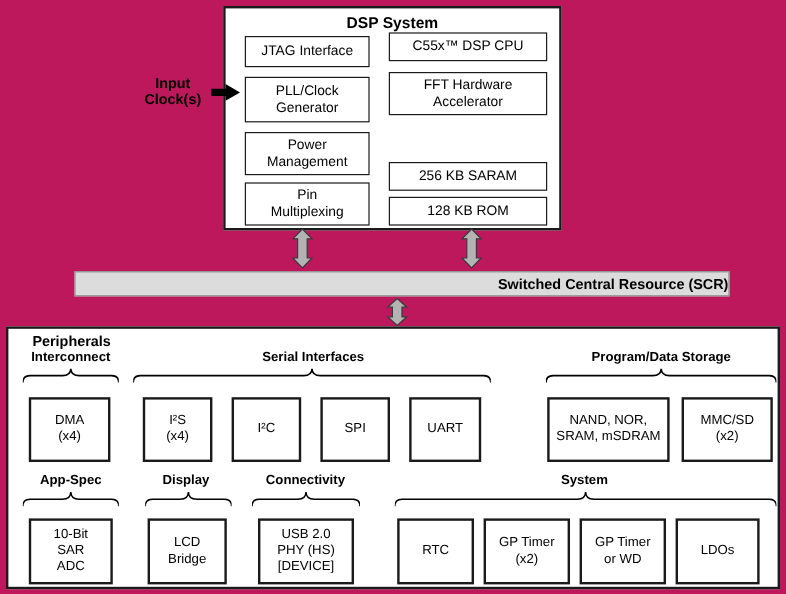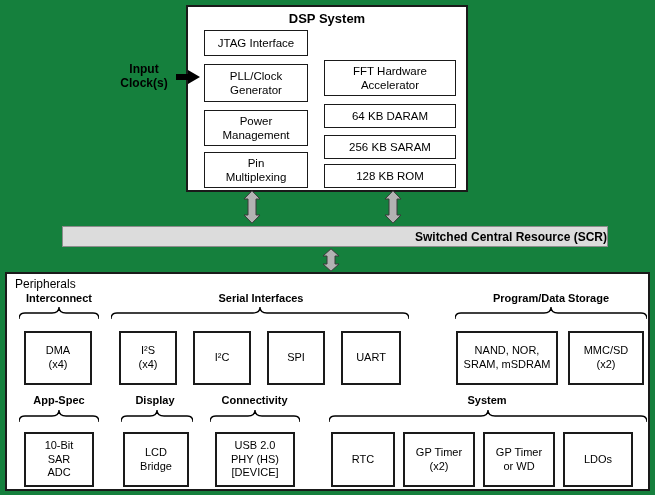--- a/index.html
+++ b/index.html
@@ -5,21 +5,21 @@
   * { box-sizing: border-box; margin: 0; padding: 0; }
   body {
     font-family: "Liberation Sans", sans-serif;
     background: #ffffff;
     color: #000;
   }
   .diagram {
     position: relative;
     width: 655px;
     height: 495px;
-    background: #15803d;
+    background: #be185d;
     overflow: hidden;
   }
   .abs { position: absolute; }
   .box {
     position: absolute;
     background: #fff;
     border: 2px solid #1a1a1a;
     display: flex;
     align-items: center;
     justify-content: center;
@@ -45,22 +45,22 @@
     border: 1px solid #8c8c8c;
     display: flex; align-items: center; justify-content: flex-end;
     font-weight: bold; font-size: 12px;
   }
   .periph-box {
     position: absolute;
     left: 5px; top: 272px; width: 645px; height: 219px;
     border: 2px solid #1a1a1a; background: #fff;
   }
   .periph-title {
-    position: absolute; left: 8px; top: 3px;
-    font-weight: normal; font-size: 12px;
+    position: absolute; left: 20px; top: 3px;
+    font-weight: bold; font-size: 12px;
   }
   .glabel {
     position: absolute;
     text-align: center;
     font-weight: bold;
     font-size: 11px;
     white-space: pre-line;
   }
   .input-clocks {
     position: absolute;
@@ -85,23 +85,23 @@
   <div class="dsp-box">
     <div class="dsp-title">DSP System</div>
     <div class="box dsp-inner" style="left:16px;top:57px;width:104px;height:38px">PLL/Clock
 Generator</div>
     <div class="box dsp-inner" style="left:16px;top:23px;width:104px;height:26px">JTAG Interface</div>
     <div class="box dsp-inner" style="left:16px;top:145px;width:104px;height:36px">Pin
 Multiplexing</div>
     <div class="box dsp-inner" style="left:16px;top:103px;width:104px;height:36px">Power
 Management</div>
 
+    <div class="box dsp-inner" style="left:136px;top:20px;width:132px;height:24px">C55x™ DSP CPU</div>
     <div class="box dsp-inner" style="left:136px;top:53px;width:132px;height:36px">FFT Hardware
 Accelerator</div>
-    <div class="box dsp-inner" style="left:136px;top:97px;width:132px;height:24px">64 KB DARAM</div>
     <div class="box dsp-inner" style="left:136px;top:128px;width:132px;height:24px">256 KB SARAM</div>
     <div class="box dsp-inner" style="left:136px;top:157px;width:132px;height:24px">128 KB ROM</div>
   </div>
 
   <div class="input-clocks">Input
 Clock(s)</div>
   <svg class="abs inarrow" style="left:176px;top:70px" width="24" height="14" viewBox="0 0 24 14">
     <path d="M0,4 L12,4 L12,0 L24,7 L12,14 L12,10 L0,10 Z"></path>
   </svg>
 

